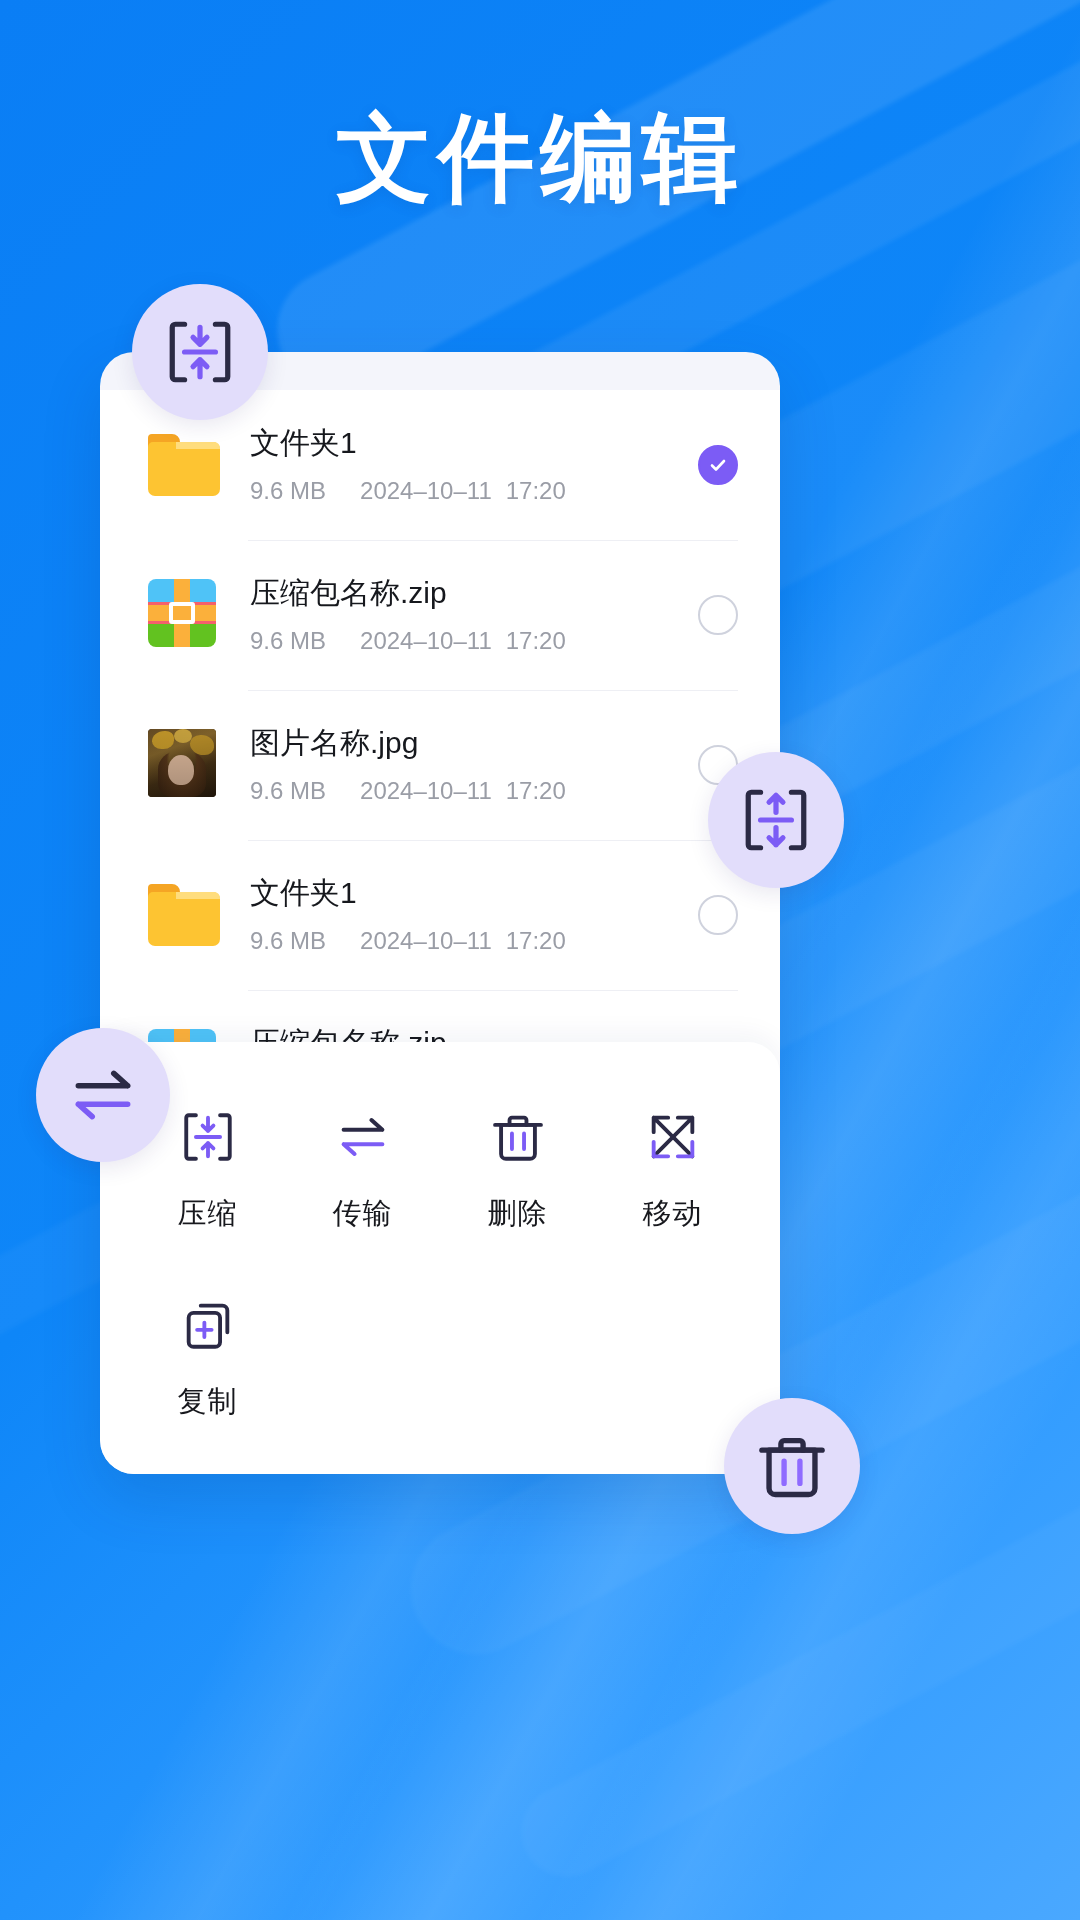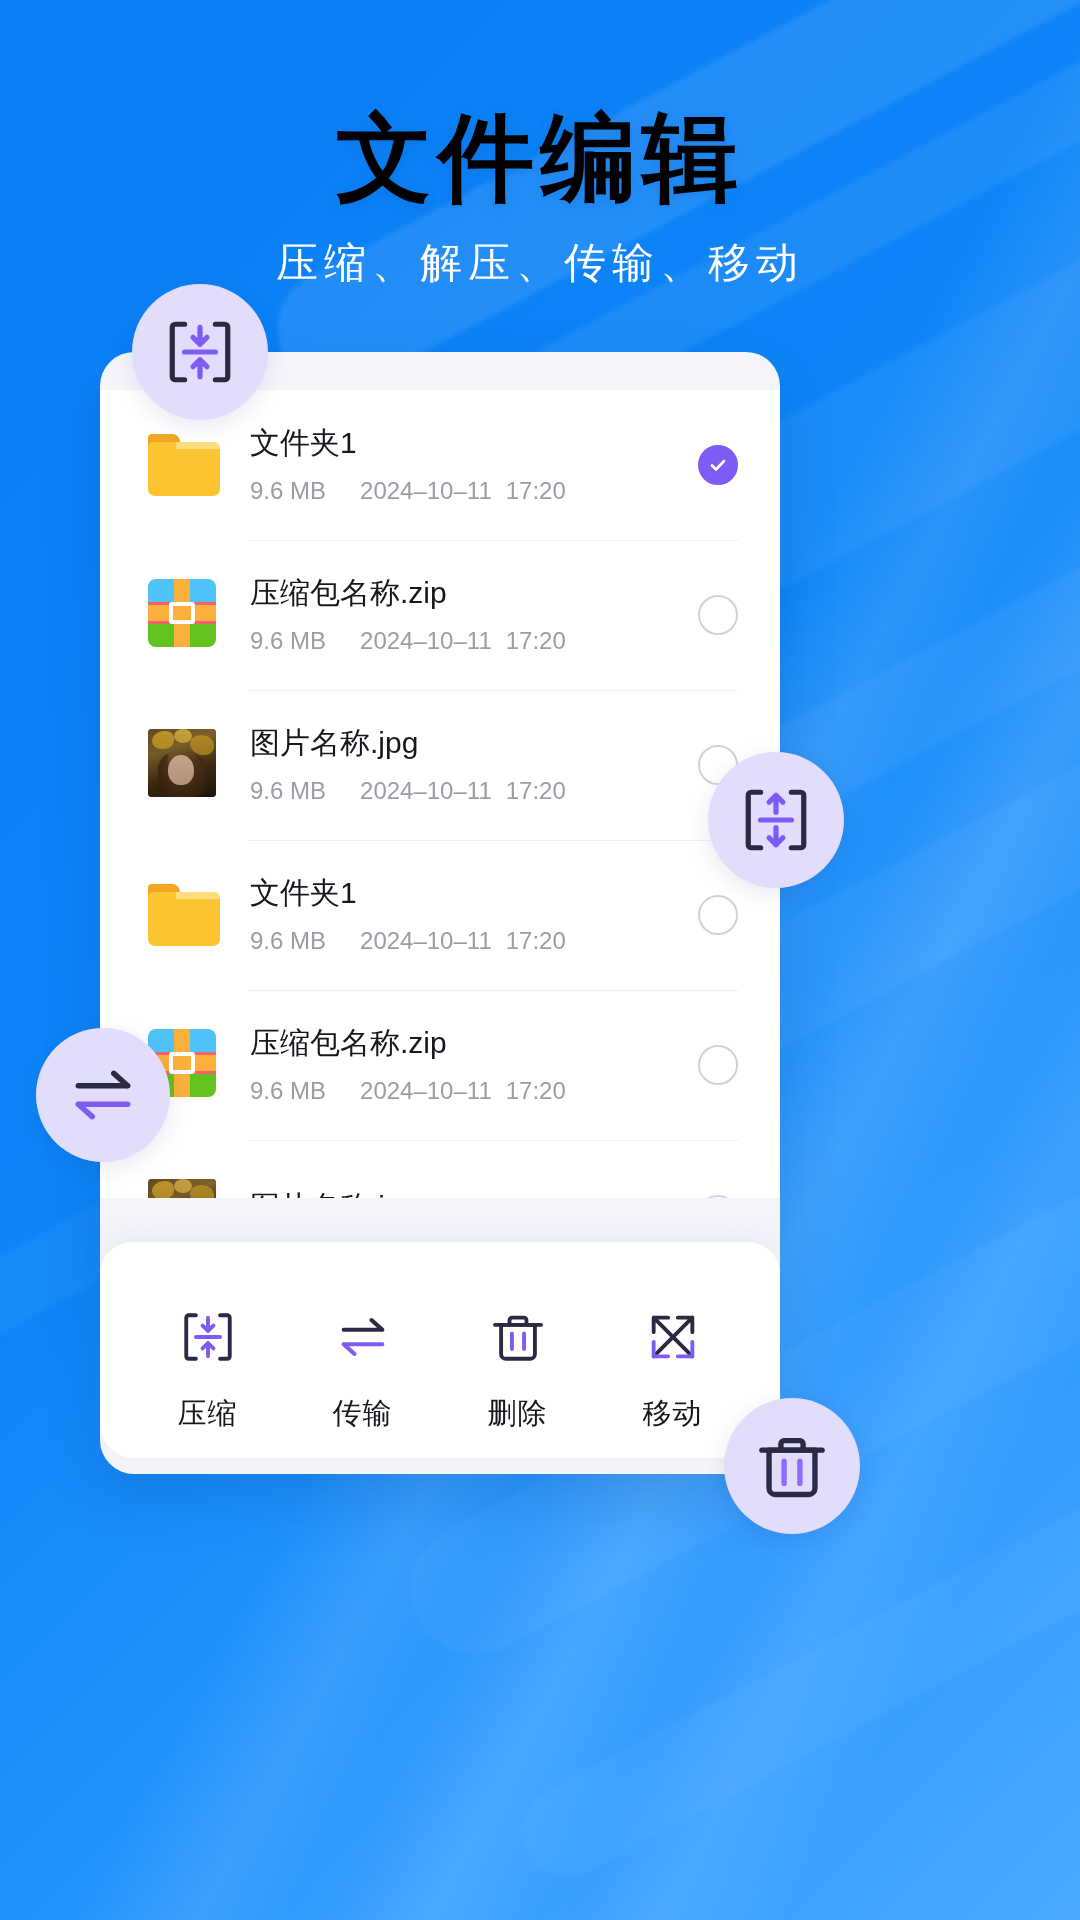--- a/index.html
+++ b/index.html
@@ -35,21 +35,21 @@
   .bg-streak.s6 { width: 700px;  height: 70px;  left: -200px;  top: 1180px; opacity:.38;}
   .bg-streak.s7 { width: 1000px; height: 130px; right: -280px; top: 1320px; opacity:.4;}
   .bg-streak.s8 { width: 800px;  height: 90px;  right: -200px; top: 1620px; opacity:.35;}
 
   
   .header { position: absolute; top: 0; left: 0; right: 0; text-align: center; z-index: 5; }
   .title {
     margin-top: 108px;
     font-size: 96px;
     font-weight: 900;
-    color: #000000;
+    color: #ffffff;
     letter-spacing: 6px;
     line-height: 1.05;
     text-shadow: 0 3px 14px rgba(0, 60, 140, 0.14);
   }
   .subtitle {
     margin-top: 26px;
     font-size: 42px;
     font-weight: 500;
     color: #ffffff;
     letter-spacing: 6px;
@@ -158,24 +158,24 @@
   .ic-photo .leaf1 { position: absolute; left: 4px; top: 2px; width: 22px; height: 18px; background: #d6a62c; border-radius: 60% 40% 50% 45%; opacity:.9;}
   .ic-photo .leaf2 { position: absolute; right: 2px; top: 6px; width: 24px; height: 20px; background: #c99b2a; border-radius: 45% 55% 40% 60%; opacity:.85;}
   .ic-photo .leaf3 { position: absolute; left: 26px; top: 0px; width: 18px; height: 14px; background: #e8bf48; border-radius: 50%; opacity:.8;}
   .ic-photo .face { position: absolute; left: 20px; top: 26px; width: 26px; height: 30px; background: #e8c2a4; border-radius: 50% 50% 45% 45%; }
   .ic-photo .hair { position: absolute; left: 10px; top: 22px; width: 48px; height: 46px;
     background: radial-gradient(ellipse at 50% 20%, rgba(0,0,0,0) 38%, #5c3a1c 45%, #3a2411 100%); border-radius: 40% 40% 30% 30%; }
   .ic-photo .shade { position:absolute; inset:0; background: linear-gradient(180deg, rgba(0,0,0,.08), rgba(0,0,0,.28)); }
 
   
   .actions {
-    position: absolute; left: 0; right: 0; bottom: 16px;
+    position: absolute; left: 0; right: 0; bottom: 0;
     background: #ffffff;
     border-radius: 32px 32px 34px 34px;
-    padding: 66px 30px 24px;
+    padding: 66px 30px 52px;
     box-shadow: 0 -8px 26px rgba(20, 40, 90, 0.05);
     z-index: 3;
   }
   .action-grid {
     display: grid;
     grid-template-columns: repeat(4, 1fr);
     row-gap: 62px;
   }
   .action-item {
     display: flex; flex-direction: column; align-items: center; gap: 28px;
@@ -209,21 +209,20 @@
   <div class="bg-streak s3"></div>
   <div class="bg-streak s4"></div>
   <div class="bg-streak s5"></div>
   <div class="bg-streak s6"></div>
   <div class="bg-streak s7"></div>
   <div class="bg-streak s8"></div>
 </div>
 
 <div class="header">
   <div class="title">文件编辑</div>
-  <div class="subtitle">压缩、解压、传输、移动</div>
 </div>
 
 <div class="phone">
   <div class="phone-inner">
 
     <div class="file-list" id="file-list">
         <div class="file-row">
           <div class="file-icon">
             <div class="ic-folder">
               <div class="tab"></div>
@@ -390,20 +389,28 @@
           </div>
           <div class="action-item">
             <svg viewBox="0 0 48 48" fill="none" class="action-icon">
               <path d="M8 8h12M8 8v12M8 8l32 32" stroke="#2b2a45" stroke-width="3.2" stroke-linecap="round" stroke-linejoin="round"></path>
      <path d="M40 8H28M40 8v12M40 8L8 40" stroke="#2b2a45" stroke-width="3.2" stroke-linecap="round" stroke-linejoin="round"></path>
      <path d="M8 40h12M8 40V28" stroke="#7c5cf5" stroke-width="3.2" stroke-linecap="round" stroke-linejoin="round"></path>
      <path d="M40 40H28M40 40V28" stroke="#7c5cf5" stroke-width="3.2" stroke-linecap="round" stroke-linejoin="round"></path>
             </svg>
             <div class="action-label">移动</div>
           </div>
+          <div class="action-item">
+            <svg viewBox="0 0 48 48" fill="none" class="action-icon">
+              <path d="M18 8h18a4 4 0 0 1 4 4v18" stroke="#2b2a45" stroke-width="3.2" stroke-linecap="round" stroke-linejoin="round"></path>
+     <rect x="8" y="14" width="26" height="28" rx="4" stroke="#2b2a45" stroke-width="3.2"></rect>
+     <path d="M21 22v12M15 28h12" stroke="#7c5cf5" stroke-width="3.2" stroke-linecap="round"></path>
+            </svg>
+            <div class="action-label">复制</div>
+          </div>
         </div>
     </div>
 
   </div>
 </div>
 
 <div class="badge b1">
   <svg viewBox="0 0 48 48" fill="none">
     <path d="M14 6H8a2 2 0 0 0-2 2v32a2 2 0 0 0 2 2h6" stroke="#2b2a45" stroke-width="3.4" stroke-linecap="round" stroke-linejoin="round"></path>
     <path d="M34 6h6a2 2 0 0 1 2 2v32a2 2 0 0 1-2 2h-6" stroke="#2b2a45" stroke-width="3.4" stroke-linecap="round" stroke-linejoin="round"></path>

